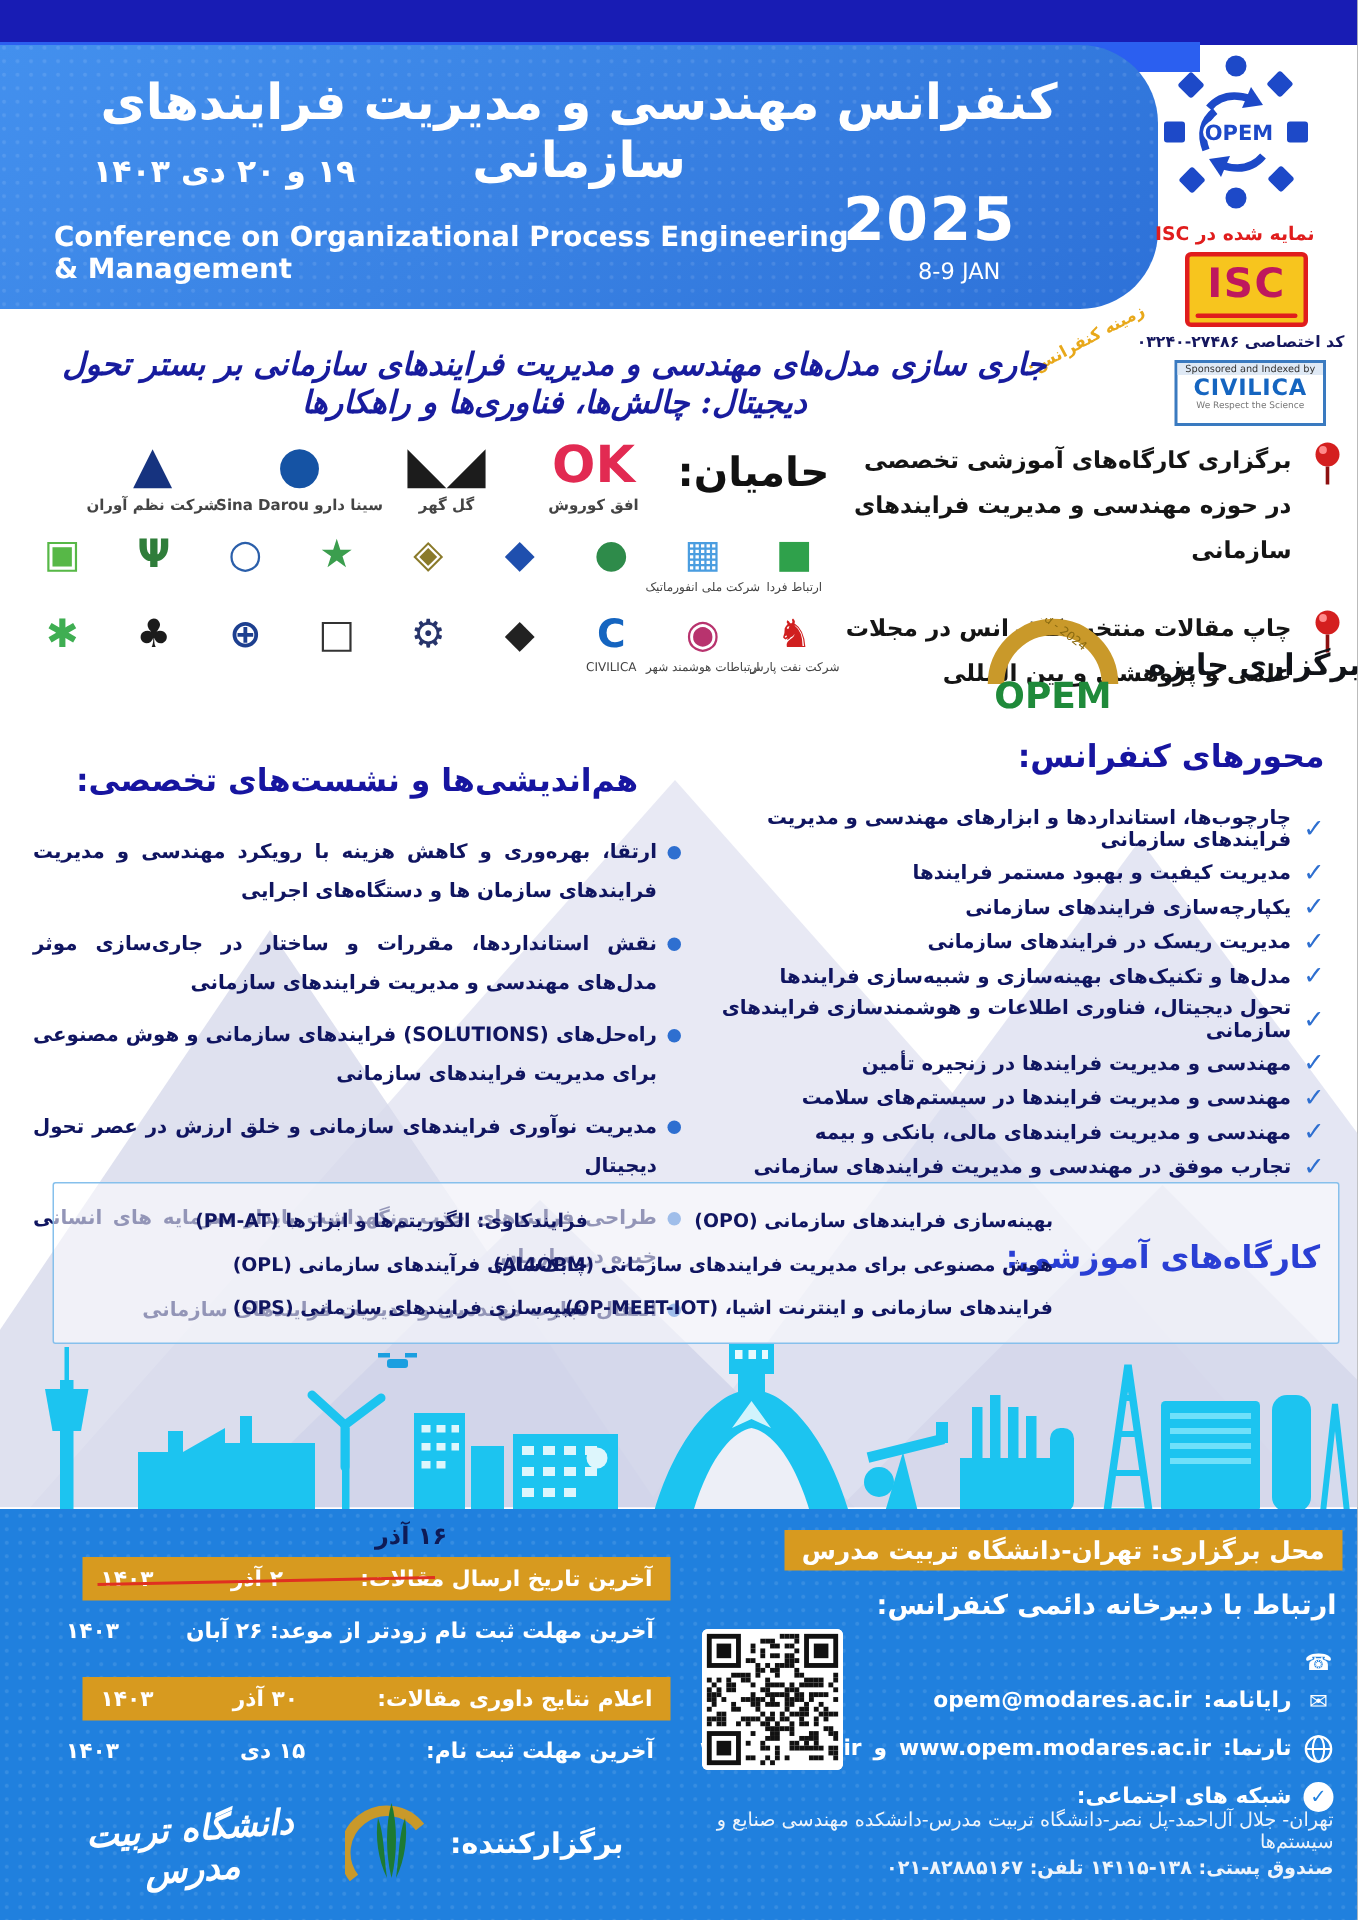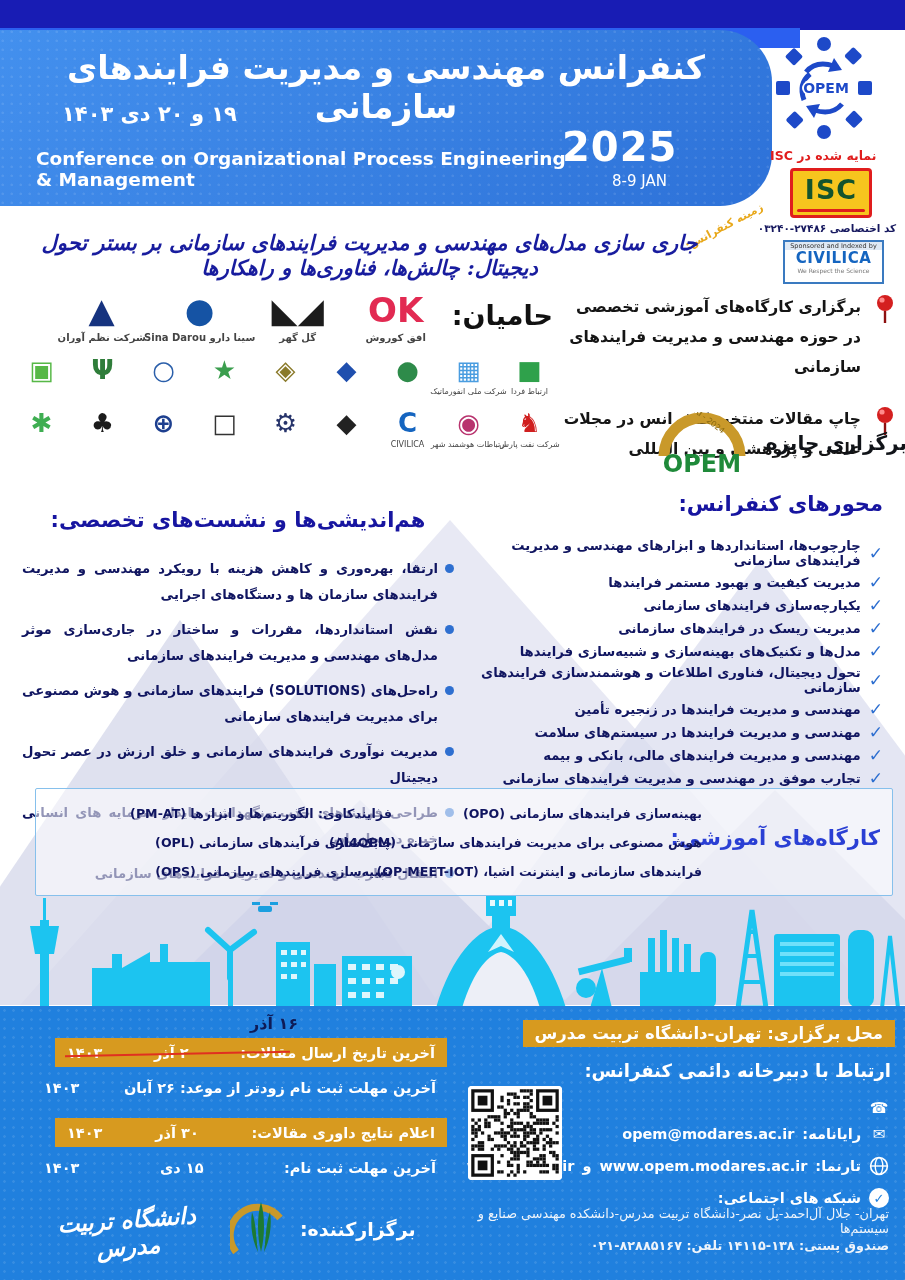--- a/index.html
+++ b/index.html
@@ -19,21 +19,21 @@
   .date-fa{position:absolute;left:62px;top:72px;color:#fff;font-size:21px;font-weight:bold;direction:rtl;}
   .title-en{position:absolute;left:36px;top:118px;color:#fff;font-size:18.5px;font-weight:bold;width:530px;}
   .year-big{position:absolute;left:562px;top:94px;color:#fff;font-size:40px;font-weight:bold;letter-spacing:1px;}
   .date-en{position:absolute;left:572px;top:142px;color:#fff;font-size:15px;font-weight:normal;margin-left:40px;}
   
   .opem-logo{position:absolute;left:768px;top:32px;width:112px;height:112px;}
   .isc-indexed{position:absolute;left:770px;top:148px;width:112px;text-align:left;color:#e01d1d;
                font-size:12.5px;font-weight:bold;direction:rtl;}
   .isc-box{position:absolute;left:790px;top:168px;width:76px;height:44px;background:#f7c51e;
            border:3px solid #e01d1d;border-radius:4px;text-align:center;}
-  .isc-box .t{font-size:27px;font-weight:bold;color:#14532d;line-height:38px;letter-spacing:1px;}
+  .isc-box .t{font-size:27px;font-weight:bold;color:#be185d;line-height:38px;letter-spacing:1px;}
   .isc-box .sub{display:block;height:3px;margin:0 4px;background:#e01d1d;border-radius:2px;}
   .isc-code{position:absolute;left:752px;top:222px;width:150px;text-align:center;color:#15175e;
             font-size:10.5px;font-weight:bold;direction:rtl;}
   .civilica-box{position:absolute;left:783px;top:240px;width:97px;height:40px;background:#fff;
                 border:2px solid #3a7ac0;text-align:center;}
   .civilica-box .s1{display:block;font-size:6.5px;color:#333;background:#dfe9f5;}
   .civilica-box .s2{display:block;font-size:15px;font-weight:bold;color:#1565c0;letter-spacing:.5px;line-height:17px;}
   .civilica-box .s3{display:block;font-size:6px;color:#777;}
   
   .theme-wrap{position:absolute;left:0;top:218px;width:775px;height:62px;direction:rtl;}

